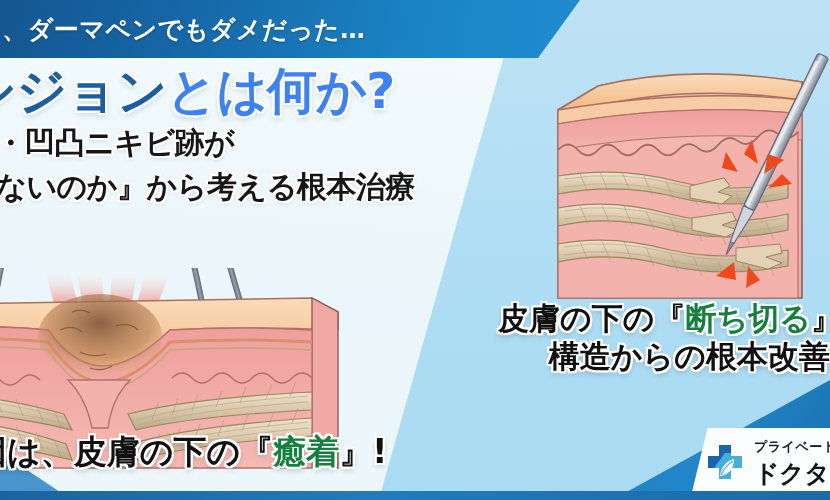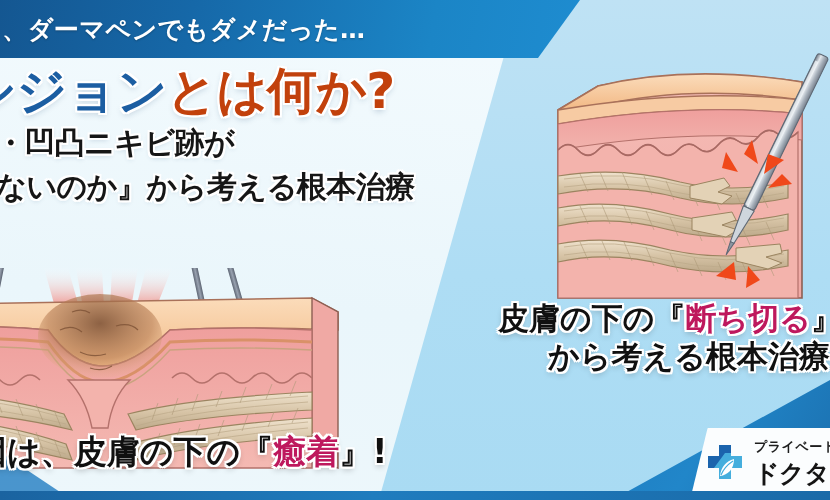--- a/index.html
+++ b/index.html
@@ -39,42 +39,42 @@
 
   
   .headline{position:absolute;left:-34px;top:64px;width:560px;}
   .headline h1{margin:0;font-size:50px;font-weight:800;line-height:1.08;
     white-space:nowrap;letter-spacing:-1px;
     text-shadow:
       2px 0 0 #fff,-2px 0 0 #fff,0 2px 0 #fff,0 -2px 0 #fff,
       2px 2px 0 #fff,-2px 2px 0 #fff,2px -2px 0 #fff,-2px -2px 0 #fff,
       0 3px 6px rgba(20,60,100,.25);}
   .h-blue{color:#1c5ea2;}
-  .h-black{color:#c2410c;}
+  .h-black{color:#3b82f6;}
   .subline{margin:6px 0 0 0;font-size:30px;font-weight:800;color:#161616;
     line-height:1.28;white-space:nowrap;letter-spacing:-.5px;
     text-shadow:
       2px 0 0 #fff,-2px 0 0 #fff,0 2px 0 #fff,0 -2px 0 #fff,
       2px 2px 0 #fff,-2px 2px 0 #fff,2px -2px 0 #fff,-2px -2px 0 #fff,
       0 2px 5px rgba(20,60,100,.22);}
 
   
   .illus{position:absolute;}
   .illus-left{left:-60px;top:268px;width:430px;height:210px;}
   .illus-right{left:540px;top:48px;width:300px;height:270px;}
 
   
   .cap{position:absolute;white-space:nowrap;font-weight:800;line-height:1.22;
     text-shadow:
       2.2px 0 0 #fff,-2.2px 0 0 #fff,0 2.2px 0 #fff,0 -2.2px 0 #fff,
       2px 2px 0 #fff,-2px 2px 0 #fff,2px -2px 0 #fff,-2px -2px 0 #fff,
       0 3px 6px rgba(0,0,0,.30);}
   .cap-left{left:-26px;top:432px;font-size:33px;color:#101010;}
   .cap-right{left:498px;top:300px;font-size:31px;color:#101010;text-align:right;width:332px;}
-  .cap-red{color:#be185d;margin-top:10px;}
+  .cap-red{color:#15803d;margin-top:10px;}
 
   
   .logo-panel{position:absolute;left:690px;top:428px;width:160px;height:72px;
     background:#fbfdfe;clip-path:polygon(11% 0%,100% 0%,100% 100%,0% 100%);
     display:flex;align-items:center;padding-left:14px;box-sizing:border-box;
     box-shadow:0 -1px 3px rgba(0,0,0,.10);}
   .logo-mark{position:relative;width:42px;height:42px;flex:0 0 42px;margin-right:8px;}
   .logo-txt{display:flex;flex-direction:column;justify-content:center;overflow:hidden;}
   .logo-top{font-size:13px;font-weight:700;color:#1d1d1d;white-space:nowrap;letter-spacing:.5px;}
   .logo-bot{font-size:25px;font-weight:800;color:#141414;white-space:nowrap;
@@ -280,21 +280,21 @@
   <div class="headline">
     <h1><span class="h-blue">シジョン</span><span class="h-black">とは何か?</span></h1>
     <p class="subline">ー・凹凸ニキビ跡が</p>
     <p class="subline">らないのか』から考える根本治療</p>
   </div>
 
   <div class="cap cap-left"><span>因は、皮膚の下の</span><span>『</span><span class="cap-red">癒着</span><span>』</span><span>!</span></div>
 
   <div class="cap cap-right">
     <div><span>皮膚の下の</span><span>『</span><span class="cap-red">断ち切る</span><span>』</span></div>
-    <div>から考える根本治療</div>
+    <div>構造からの根本改善</div>
   </div>
 
   <div class="logo-panel">
     <div class="logo-mark">
       <svg viewBox="0 0 42 42" width="42" height="42">
         <path d="M15,2 h12 v11 h11 v12 h-11 v11 h-12 v-11 h-11 v-12 h11 Z" fill="#1b64ad"></path>
         <path d="M21,10 h6 v3 h11 v12 h-11 v11 h-12 v-11 h-5 Z" fill="#45aedd"></path>
         <path d="M30,16 C22,18 17,24 16,33 C24,32 30,26 30,16 Z" fill="#ffffff"></path>
         <path d="M29,18 C23,22 19,27 17,32" fill="none" stroke="#45aedd" stroke-width="1.1"></path>
       </svg>

